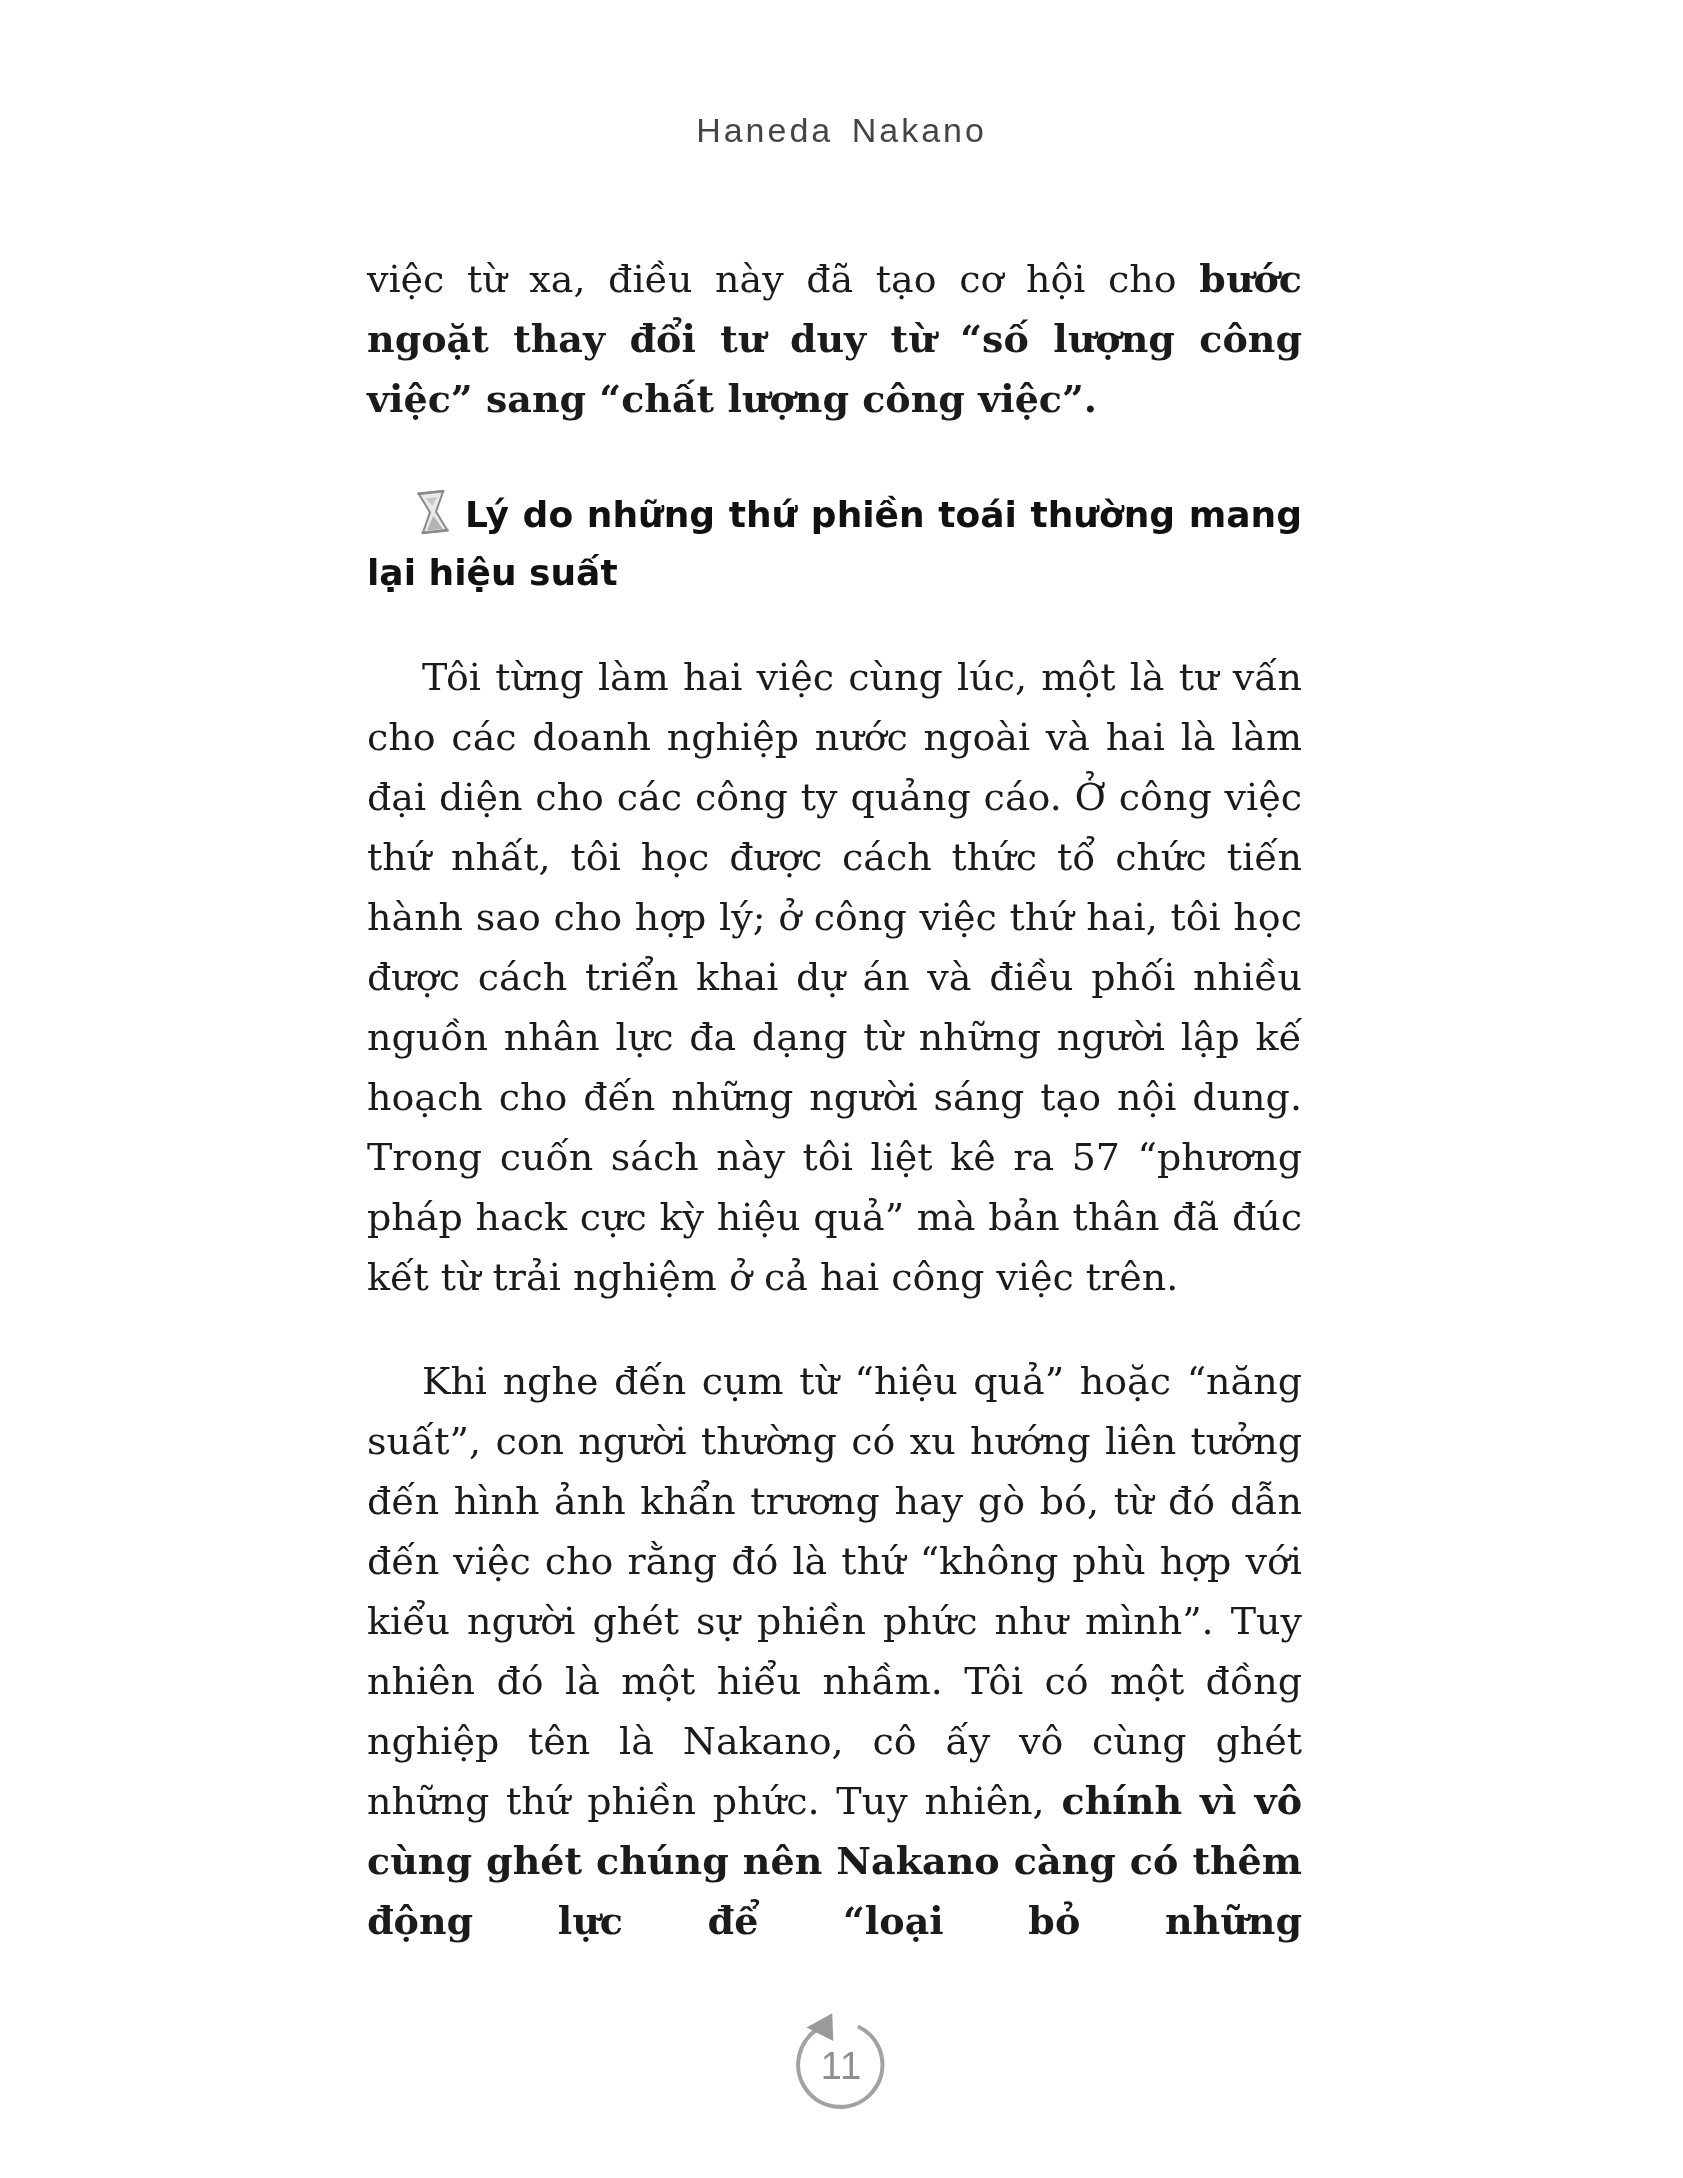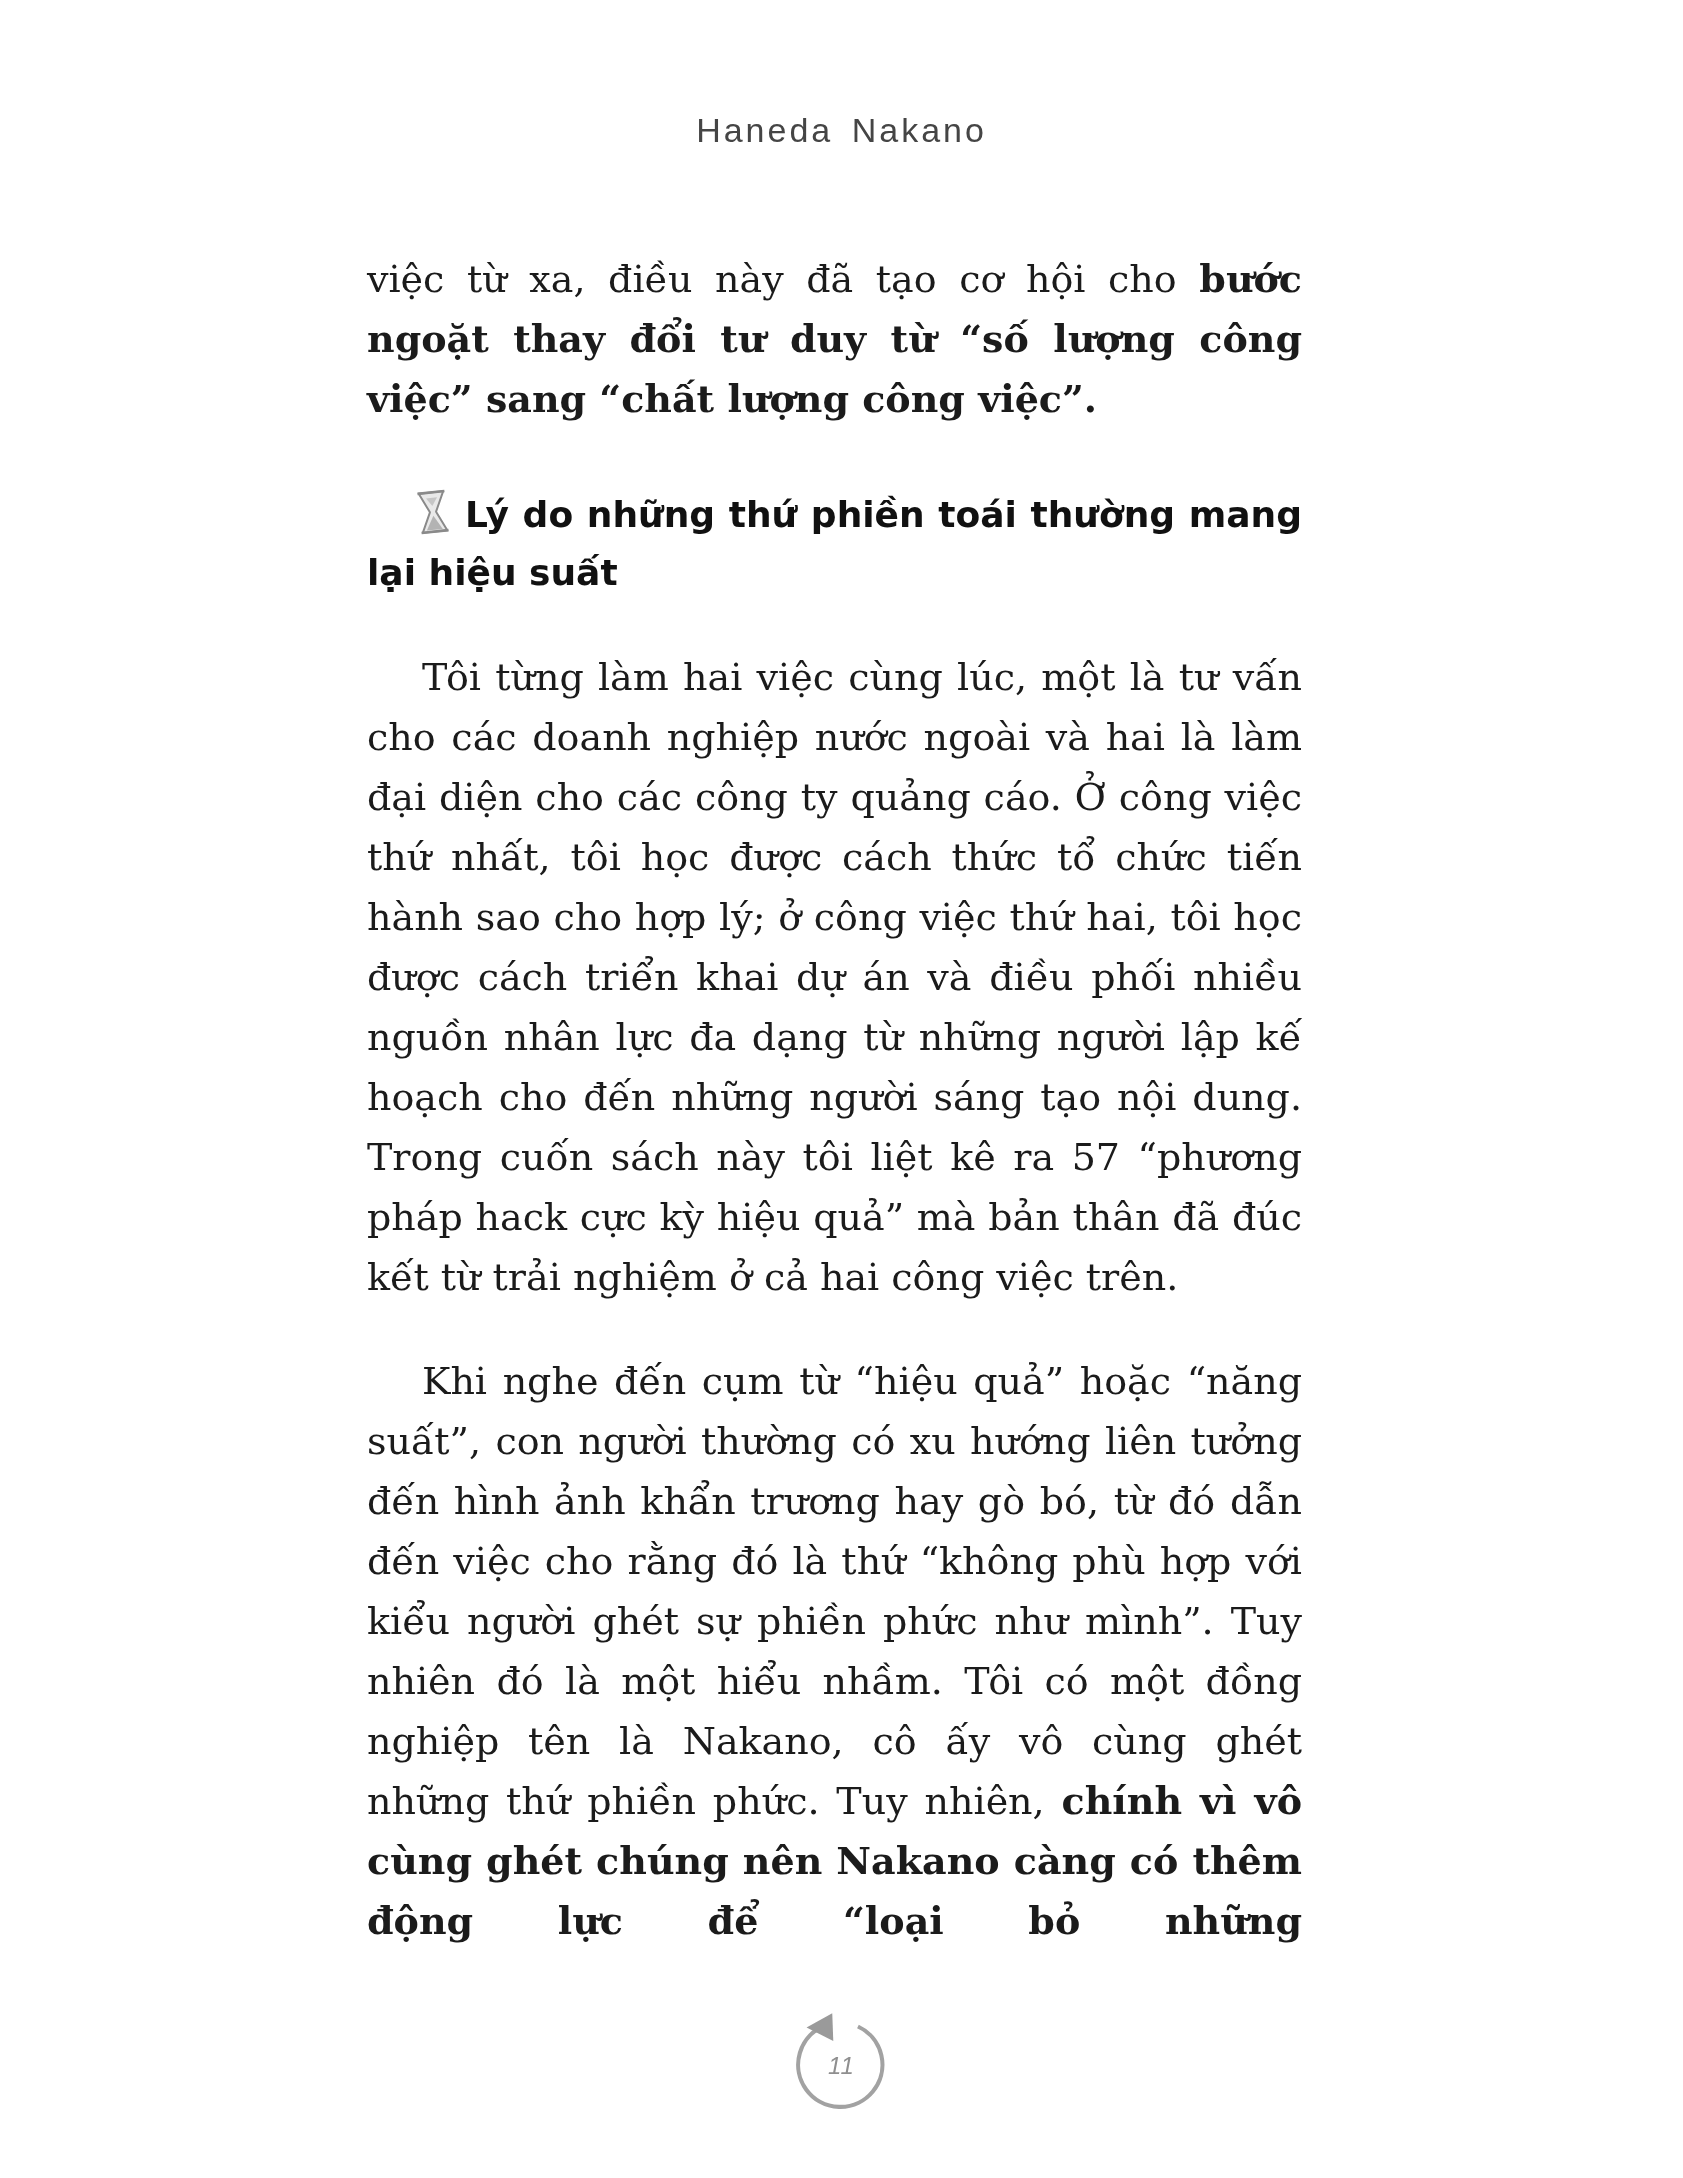--- a/index.html
+++ b/index.html
@@ -83,24 +83,23 @@
     left: 0; top: 0;
     width: 103px; height: 111px;
   }
   .folio-num {
     position: absolute;
     left: 0;
     top: 50%;
     width: 100%;
     transform: translateY(-44%);
     font-family: "Liberation Sans", sans-serif;
-    font-size: 24px;
+    font-size: 38px;
     letter-spacing: 1px;
     color: #8f8f8f;
-    font-style: italic;
   }
 </style>
 </head>
 <body>
 
 <div class="page">
 
   <div class="running-header">Haneda Nakano</div>
 
   <div class="content">

